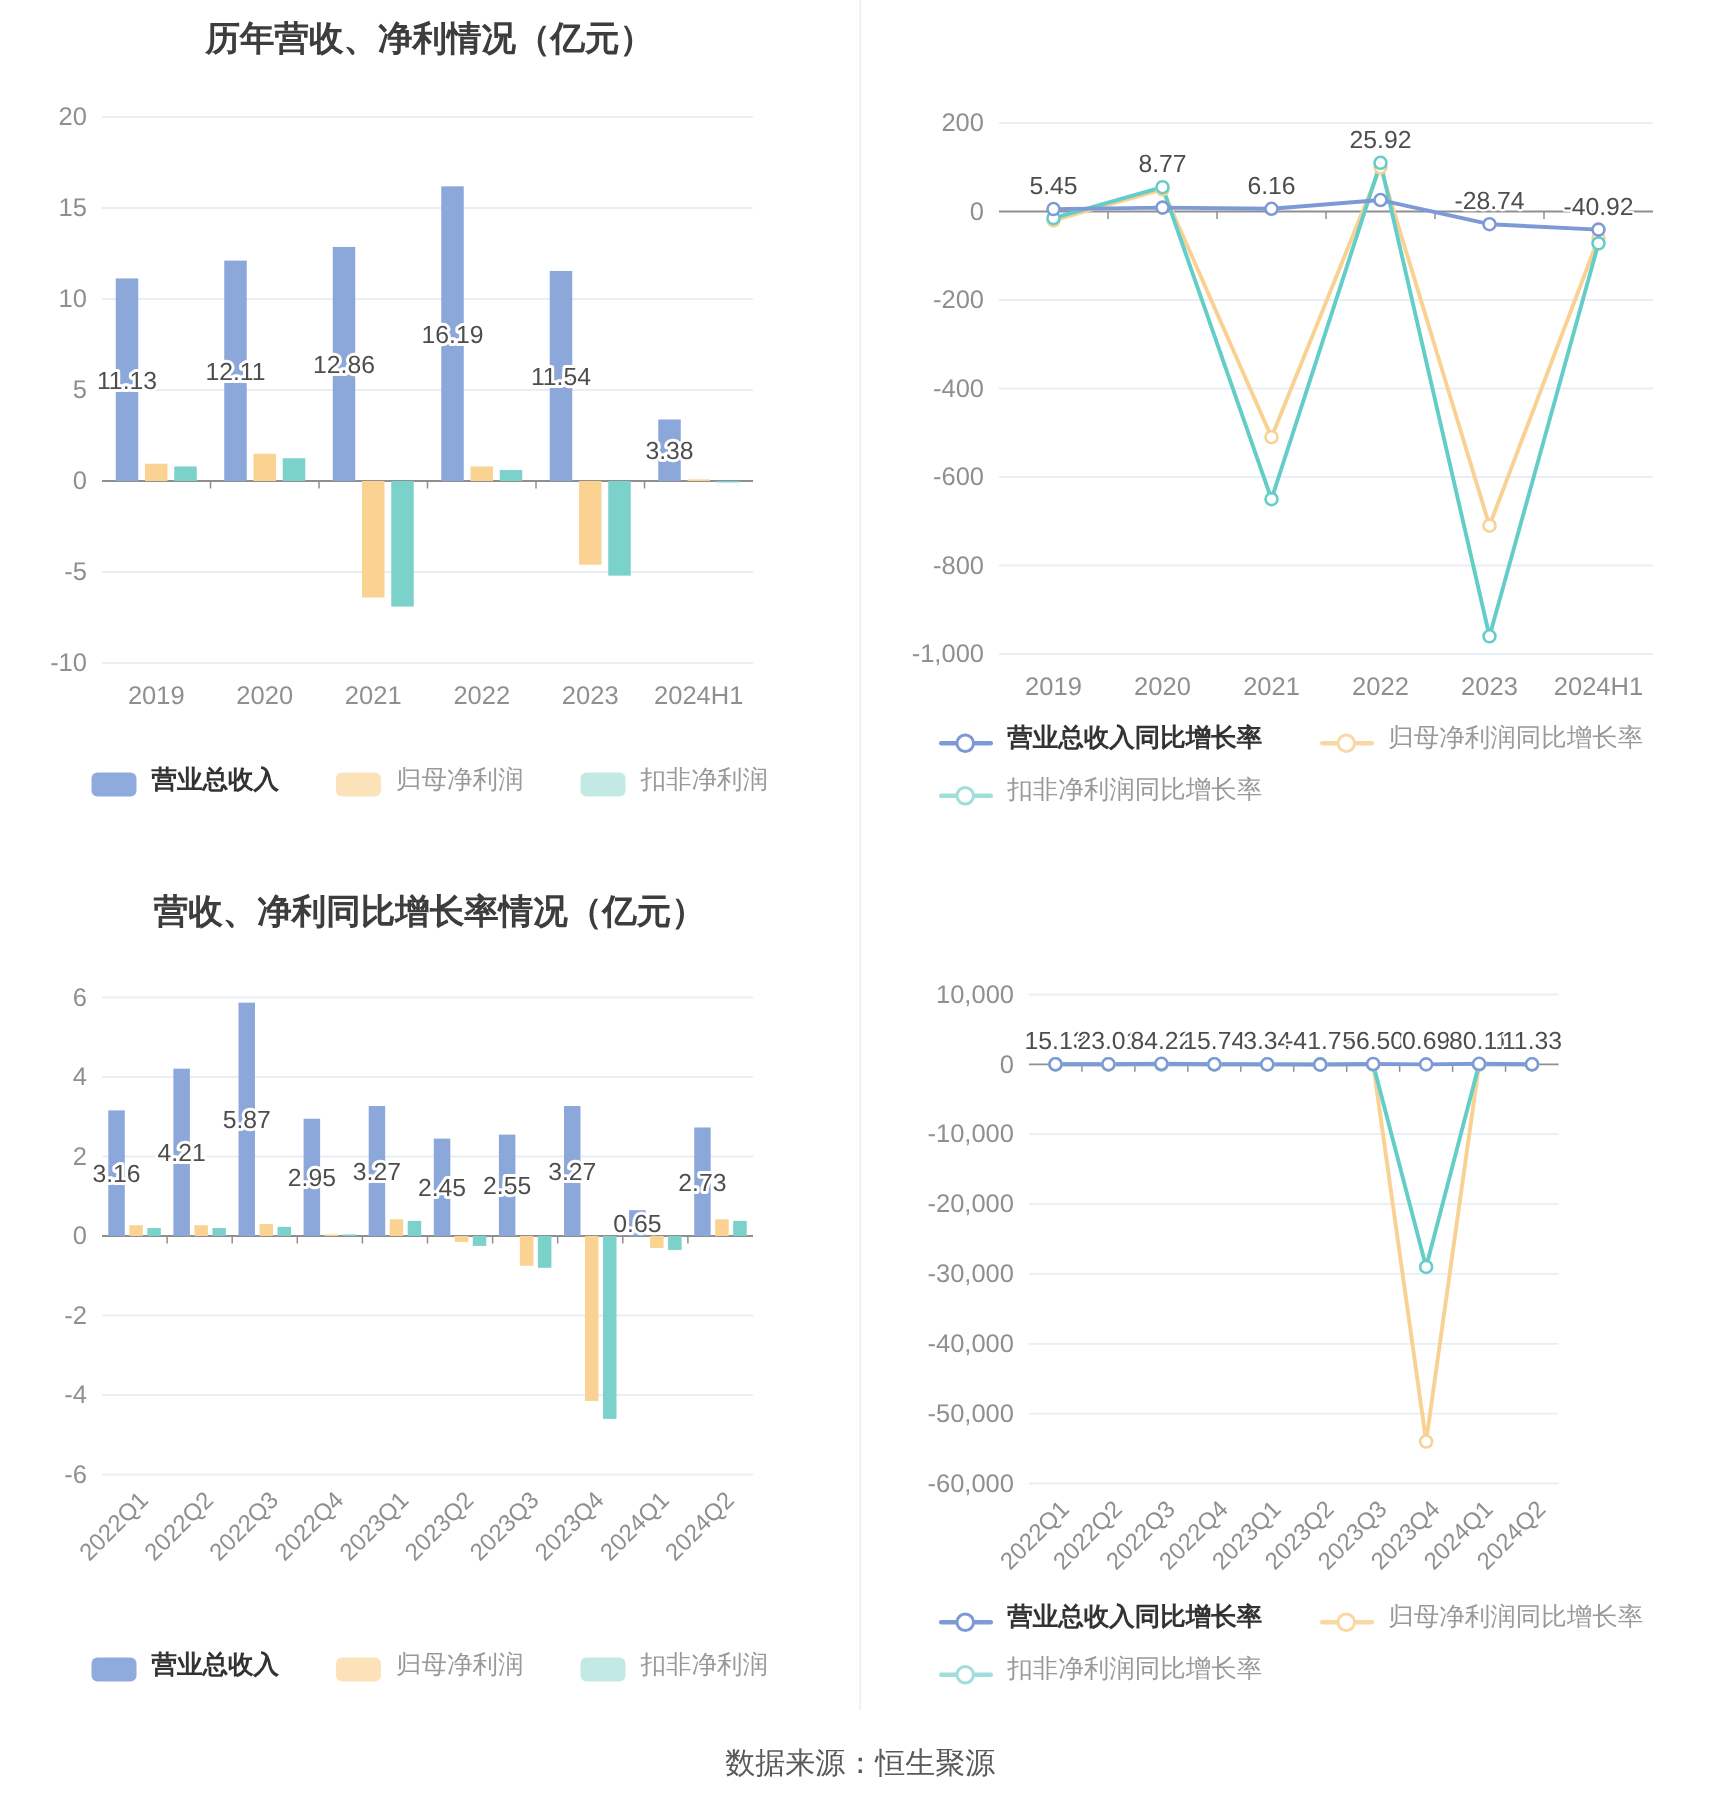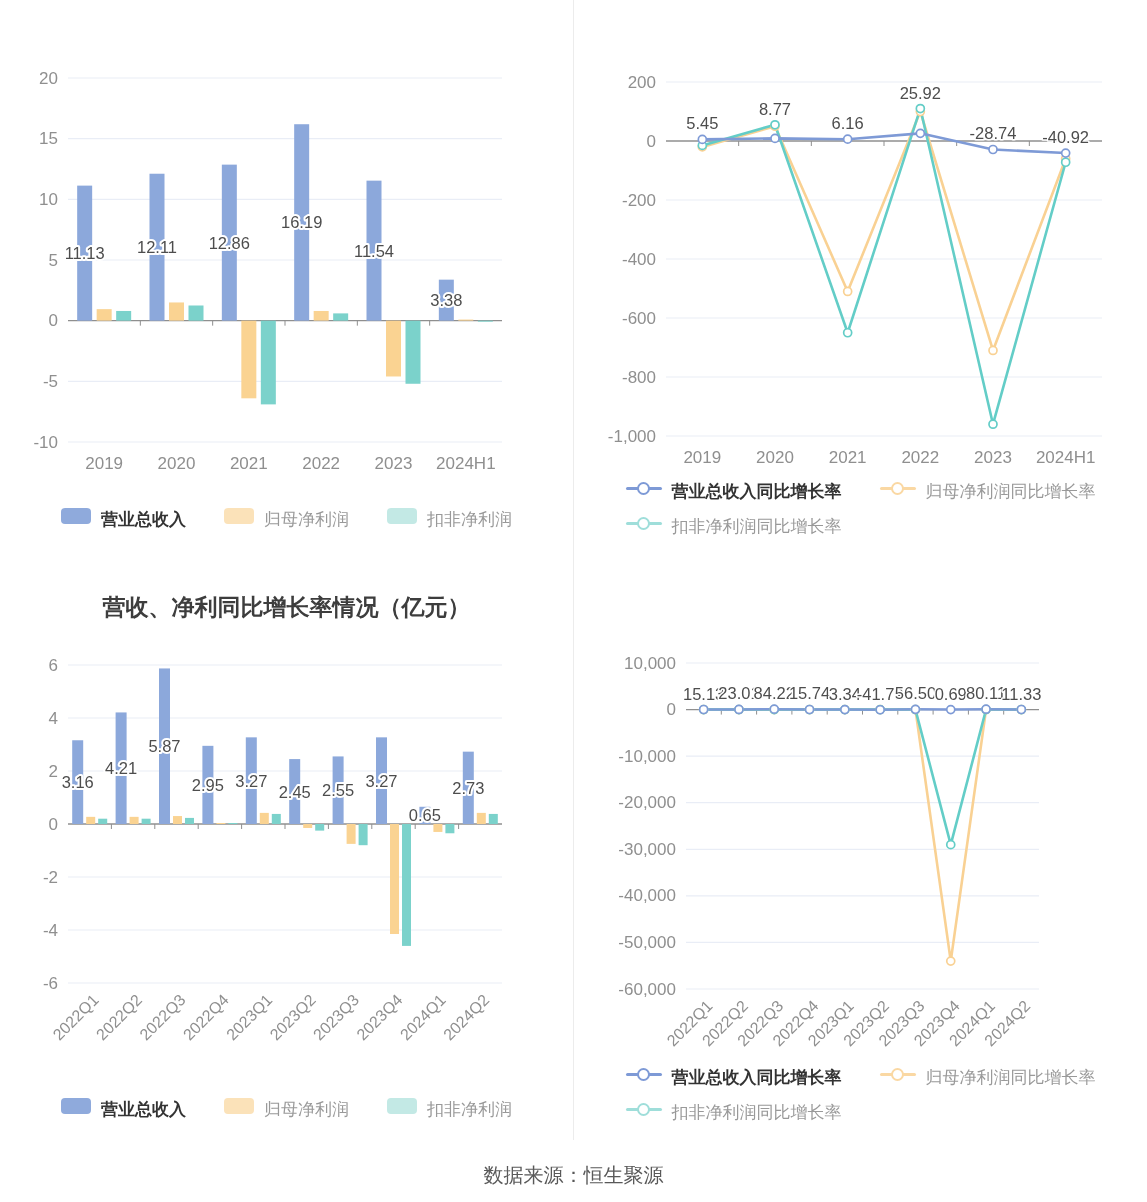--- a/index.html
+++ b/index.html
@@ -13,21 +13,21 @@
   .panel.right{width:574px;border-left:1px solid #ececec;}
   .chart-title{
     position:absolute;top:10px;left:0;right:0;text-align:center;
     font-size:23px;font-weight:bold;color:#3d3d3d;white-space:nowrap;
   }
   .panel.bottom .chart-title{top:22px;}
   .chart-svg{position:absolute;top:0;left:0;}
   .legend-slot{position:absolute;left:0;right:0;display:flex;justify-content:center;}
   .lbox{display:flex;flex-direction:column;gap:12px;}
   .lrow{display:flex;align-items:center;gap:38px;}
-  .litem{display:flex;align-items:flex-start;gap:10px;font-size:17px;cursor:pointer;white-space:nowrap;font-family:Liberation Serif, serif;}
+  .litem{display:flex;align-items:flex-end;gap:10px;font-size:17px;cursor:pointer;white-space:nowrap;font-family:Liberation Serif, serif;}
   .sw{width:30px;height:16px;border-radius:4px;display:inline-block;}
   .lic{position:relative;width:36px;height:16px;display:inline-block;}
   .lline{position:absolute;left:0;right:0;top:6.5px;height:3px;border-radius:2px;}
   .lring{position:absolute;left:50%;top:50%;width:9px;height:9px;margin:-6.5px 0 0 -6.5px;
     border:2.5px solid;border-radius:50%;background:#fff;box-sizing:content-box;}
   .footer{height:62px;text-align:center;padding-top:22px;box-sizing:border-box;
     font-size:20px;color:#595959;font-family:Liberation Mono, monospace;}
   svg text{font-family:"Liberation Sans","DejaVu Sans",sans-serif;}
 </style>
 </head>
@@ -80,20 +80,21 @@
         <rect x="333.16666666666663" y="313.38666666666666" width="15" height="7.279999999999973" fill="#7BD2CB"></rect>
         <rect x="405.5" y="320.66666666666663" width="15" height="63.09333333333336" fill="#7BD2CB"></rect>
         <rect x="477.8333333333333" y="320.66666666666663" width="15" height="1" fill="#7BD2CB"></rect>
         <text x="84.66666666666666" y="259.14466666666664" text-anchor="middle" fill="#4D4D4D" font-size="16.5" stroke="#ffffff" stroke-width="4" paint-order="stroke" stroke-linejoin="round">11.13</text>
         <text x="157" y="253.1993333333333" text-anchor="middle" fill="#4D4D4D" font-size="16.5" stroke="#ffffff" stroke-width="4" paint-order="stroke" stroke-linejoin="round">12.11</text>
         <text x="229.33333333333331" y="248.64933333333332" text-anchor="middle" fill="#4D4D4D" font-size="16.5" stroke="#ffffff" stroke-width="4" paint-order="stroke" stroke-linejoin="round">12.86</text>
         <text x="301.66666666666663" y="228.4473333333333" text-anchor="middle" fill="#4D4D4D" font-size="16.5" stroke="#ffffff" stroke-width="4" paint-order="stroke" stroke-linejoin="round">16.19</text>
         <text x="374" y="256.6573333333333" text-anchor="middle" fill="#4D4D4D" font-size="16.5" stroke="#ffffff" stroke-width="4" paint-order="stroke" stroke-linejoin="round">11.54</text>
         <text x="446.3333333333333" y="306.16133333333335" text-anchor="middle" fill="#4D4D4D" font-size="16.5" stroke="#ffffff" stroke-width="4" paint-order="stroke" stroke-linejoin="round">3.38</text>
       </svg>
+    <div class="chart-title">历年营收、净利情况（亿元）</div>
     <div class="legend-slot" style="top: 508px;">
         <div class="lbox">
           <div class="lrow">
             <div class="litem">
               <span class="sw" style="background: rgb(143, 170, 220);"></span>
               <span style="color: rgb(51, 51, 51); font-weight: bold;">营业总收入</span>
             </div>
             <div class="litem">
               <span class="sw" style="background: rgb(251, 226, 185);"></span>
               <span style="color: rgb(153, 153, 153);">归母净利润</span>

